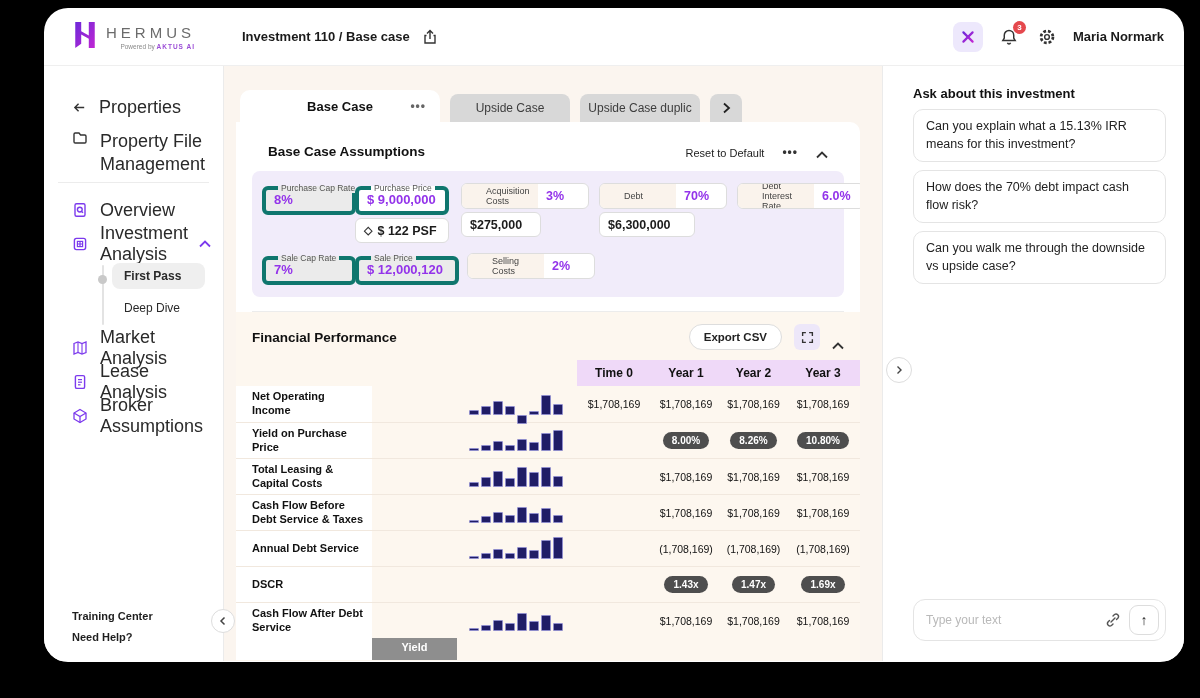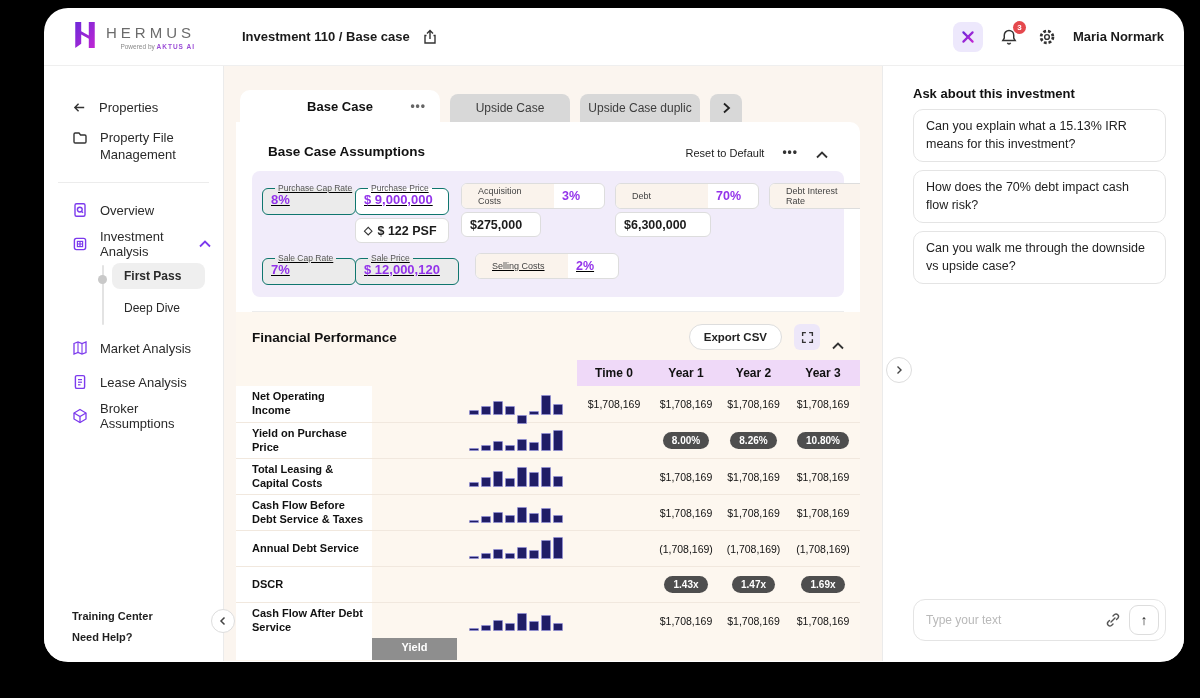--- a/index.html
+++ b/index.html
@@ -22,21 +22,21 @@
   .badge { position:absolute; top:-4px; right:-5px; min-width:13px; height:13px; border-radius:7px; background:#E5484D; color:#fff; font-size:8px; font-weight:700; display:flex; align-items:center; justify-content:center; padding:0 2px; }
   .user-name { font-size:13px; font-weight:600; color:#1a1a1a; }
 
   
   .body-row { display:flex; height:595px; }
   .sidebar { width:180px; background:#fff; border-right:1px solid #EBEBEB; position:relative; z-index:2; display:flex; flex-direction:column; padding-top:26px; }
   .main { width:658px; background:#FBF5EF; position:relative; }
   .rightpanel { width:302px; background:#fff; border-left:1px solid #EBEBEB; position:relative; display:flex; flex-direction:column; padding:20px 18px 20px 30px; }
 
   
-  .side-item { display:flex; align-items:center; padding:0 12px 0 28px; height:30px; font-size:13px; color:#2a2a2a; font-weight:500; cursor:pointer; }
+  .side-item { display:flex; align-items:center; padding:0 12px 0 28px; height:30px; font-size:18px; color:#2a2a2a; font-weight:500; cursor:pointer; }
   .side-item .lbl { margin-left:12px; }
   .side-item.file { height:42px; align-items:flex-start; }
   .side-item.file .lbl { line-height:1.3; width:110px; }
   .side-divider { border-top:1px solid #ECECEC; margin:10px 14px 12px 14px; }
   .side-item svg { flex:0 0 auto; }
   .chev-auto { margin-left:auto; }
   .subnav { position:relative; margin:4px 0 6px 0; }
   .subline { position:absolute; left:58px; top:2px; bottom:2px; width:2px; background:#E3E3E3; border-radius:1px; }
   .subdot { position:absolute; left:54px; top:12px; width:9px; height:9px; border-radius:50%; background:#C9C9C9; }
   .sub-item { margin-left:68px; margin-right:18px; height:26px; display:flex; align-items:center; padding:0 12px; font-size:12px; color:#2a2a2a; border-radius:8px; margin-bottom:6px; cursor:pointer; }
@@ -57,28 +57,28 @@
   .card { margin-left:12px; width:624px; height:539px; background:#fff; border-radius:0 10px 0 0; overflow:hidden; display:flex; flex-direction:column; }
   .sec-head { display:flex; align-items:center; padding:0 16px; }
   .sec-title { font-size:13.5px; font-weight:700; color:#111; }
   .sec-actions { margin-left:auto; display:flex; align-items:flex-end; gap:18px; }
   .reset-link { font-size:11px; color:#222; font-weight:500; cursor:pointer; }
   .dots-btn { color:#333; font-size:12px; letter-spacing:1px; font-weight:700; cursor:pointer; }
 
   .assump { padding:22px 16px 0 16px; }
   .assump-panel { margin-top:12px; background:#F1ECFA; border-radius:8px; padding:12px 10px 12px 10px; }
   .af-row { display:flex; align-items:flex-start; }
-  fieldset.af { min-width:0; border:1px solid #0f766e; border-radius:6px; padding:0 8px 5px 8px; height:32px;text-decoration:underline; }
+  fieldset.af { min-width:0; border:4px solid #0f766e; border-radius:6px; padding:0 8px 5px 8px; height:32px; }
   fieldset.af legend { font-size:8.5px; color:#555; padding:0 3px; margin-left:4px; white-space:nowrap; }
   fieldset.af .val { font-size:13px; font-weight:700; color:#9333EA; margin-top:-1px; }
   fieldset.gray { background:#EBEBEB; }
   fieldset.white { background:#fff; }
   .subbox { border:1px solid #DDD; border-radius:6px; background:#fff; height:25px; display:flex; align-items:center; padding:0 8px; font-size:12.5px; font-weight:700; color:#1c1c1c; margin-top:3px; gap:5px; }
   .inline-field { display:flex; height:26px; border:1px solid #DDD; border-radius:6px; overflow:hidden; background:#fff; }
-  .inline-field .if-lbl { background:#FAF3EC; width:92px; display:flex; align-items:center; padding:0 16px; font-size:9px; color:#444; }
+  .inline-field .if-lbl { background:#FAF3EC; width:76px; display:flex; align-items:center; padding:0 24px; font-size:9px; color:#444; }
   .inline-field .if-val { width:50px; display:flex; align-items:center; padding:0 8px; font-size:12.5px; font-weight:700; color:#9333EA; }
   .diamond { color:#333; font-size:11px; }
 
   .section-divider { border-top:1px solid #ECECEC; margin-top:14px; }
 
   .finperf { background:#FDF7EF; flex:1; display:flex; flex-direction:column; padding-top:12px; }
   .export-btn { border:1px solid #DDD; background:#fff; border-radius:16px; padding:6px 14px; font-size:11.5px; font-weight:600; color:#222; cursor:pointer; }
   .expand-btn { width:26px; height:26px; border-radius:6px; background:#EDE7F9; display:flex; align-items:center; justify-content:center; cursor:pointer; }
 
   .ftable { margin-top:10px; }
@@ -330,21 +330,21 @@
             </div>
             <div class="af-row" style="margin-top:10px;">
               <fieldset class="af gray" style="width:94px;">
                 <legend>Sale Cap Rate</legend>
                 <div class="val">7%</div>
               </fieldset>
               <fieldset class="af gray" style="width:104px; margin-left:-1px;">
                 <legend>Sale Price</legend>
                 <div class="val">$ 12,000,120</div>
               </fieldset>
-              <div class="inline-field" style="margin-left:16px;text-decoration:underline;">
+              <div class="inline-field" style="margin-left:8px;">
                 <span class="if-lbl">Selling Costs</span>
                 <span class="if-val">2%</span>
               </div>
             </div>
           </div>
           <div class="section-divider"></div>
         </div>
 
         <div class="finperf">
           <div class="sec-head">

